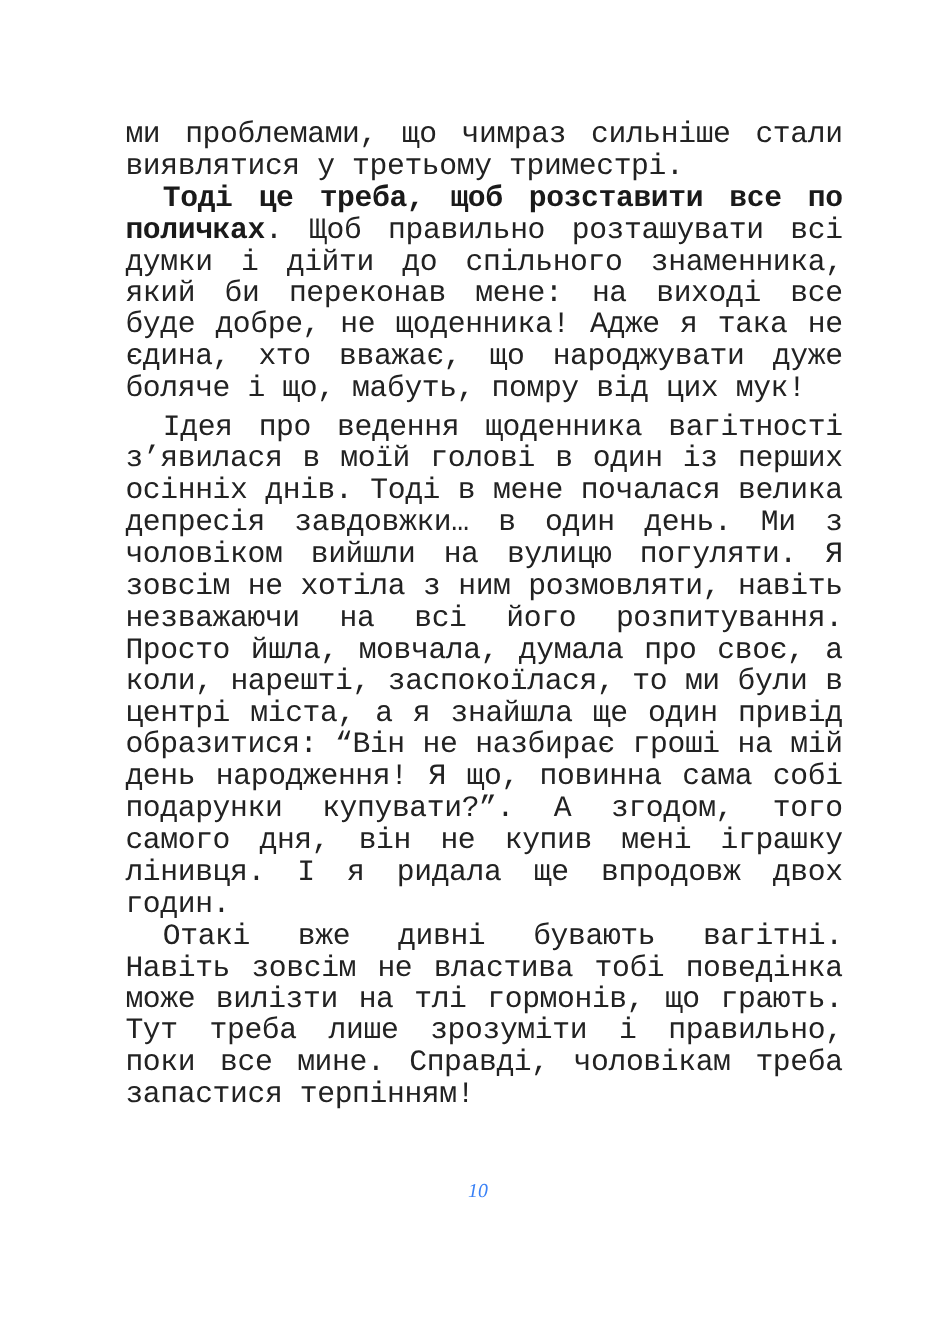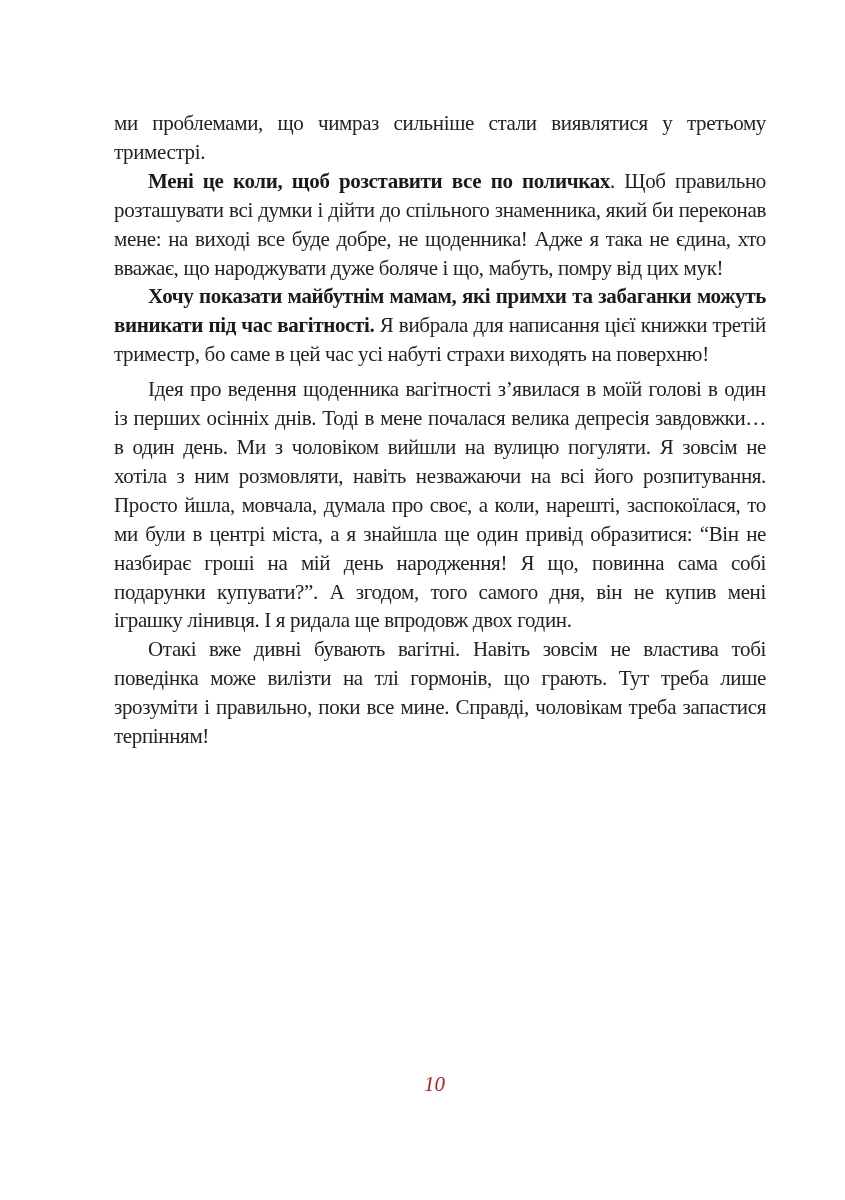--- a/index.html
+++ b/index.html
@@ -2,56 +2,53 @@
 <html><head>
 <meta charset="utf-8">
 <style>
   html, body { margin: 0; padding: 0; background: #ffffff; }
   body { width: 845px; height: 1200px; position: relative; overflow: hidden; }
   .page {
     position: absolute;
     left: 114px;
     top: 109px;
     width: 652px;
-    font-family: Liberation Serif, serif;
-    font-size: 21px;
+    font-family: Liberation Mono, monospace;
+    font-size: 27px;
     line-height: 28.9px;
     color: #222222;
     text-align: justify;
     letter-spacing: -0.35px;
     word-spacing: 0px;
   }
   .page p { margin: 0; }
   .page p.indent { text-indent: 34px; }
   .page p.gap { margin-top: 6px; }
   .page b { font-weight: bold; color: #1a1a1a; }
   .page-number {
     position: absolute;
     left: 0; right: 0;
     top: 1072px;
     text-align: center;
     font-family: "Liberation Serif", "DejaVu Serif", serif;
     font-style: italic;
-    font-size: 21px;
-    color: #b91c1c;
+    font-size: 18px;
+    color: #3b82f6;
     padding-left: 24px;
   }
 </style>
 </head>
 <body>
 
 <div class="page">
   <p>
     <span>ми проблемами, що чимраз сильніше стали виявлятися у третьому триместрі.</span>
   </p>
   <p class="indent">
-    <b>Мені це коли, щоб розставити все по поличках</b><span>. Щоб правильно розташувати всі думки і дійти до спільного знаменника, який би переконав мене: на виході все буде добре, не щоденника! Адже я така не єдина, хто вважає, що народжувати дуже боляче і що, мабуть, помру від цих мук!</span>
-  </p>
-  <p class="indent">
-    <b>Хочу показати майбутнім мамам, які примхи та забаганки можуть виникати під час вагітності.</b><span> Я вибрала для написання цієї книжки третій триместр, бо саме в цей час усі набуті страхи виходять на поверхню!</span>
+    <b>Тоді це треба, щоб розставити все по поличках</b><span>. Щоб правильно розташувати всі думки і дійти до спільного знаменника, який би переконав мене: на виході все буде добре, не щоденника! Адже я така не єдина, хто вважає, що народжувати дуже боляче і що, мабуть, помру від цих мук!</span>
   </p>
   <p class="indent gap">
     <span>Ідея про ведення щоденника вагітності з’явилася в моїй голові в один із перших осінніх днів. Тоді в мене почалася велика депресія завдовжки… в один день. Ми з чоловіком вийшли на вулицю погуляти. Я зовсім не хотіла з ним розмовляти, навіть незважаючи на всі його розпитування. Просто йшла, мовчала, думала про своє, а коли, нарешті, заспокоїлася, то ми були в центрі міста, а я знайшла ще один привід образитися: “Він не назбирає гроші на мій день народження! Я що, повинна сама собі подарунки купувати?”. А згодом, того самого дня, він не купив мені іграшку лінивця. І я ридала ще впродовж двох годин.</span>
   </p>
   <p class="indent">
     <span>Отакі вже дивні бувають вагітні. Навіть зовсім не властива тобі поведінка може вилізти на тлі гормонів, що грають. Тут треба лише зрозуміти і правильно, поки все мине. Справді, чоловікам треба запастися терпінням!</span>
   </p>
 </div>
 
 <div class="page-number">10</div>

